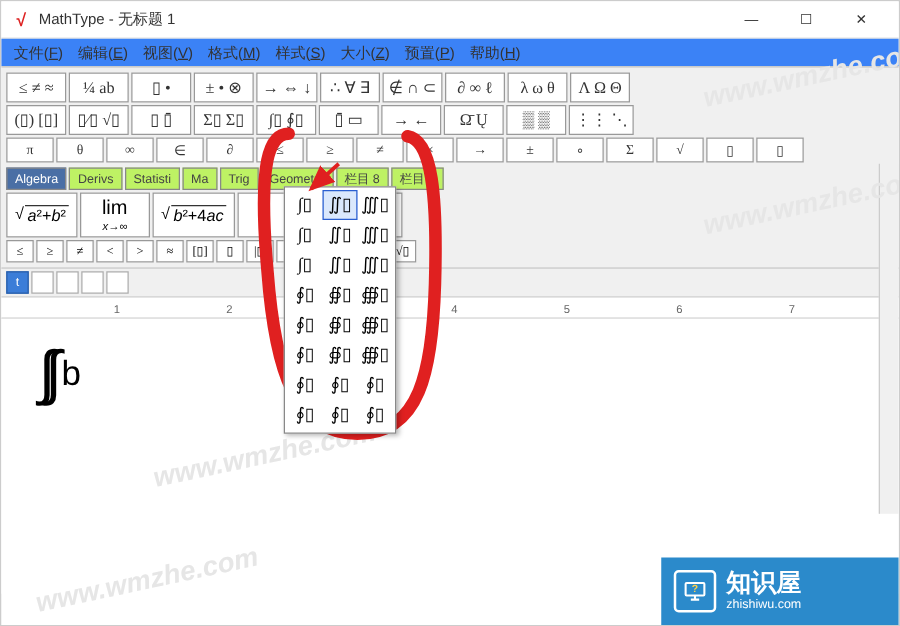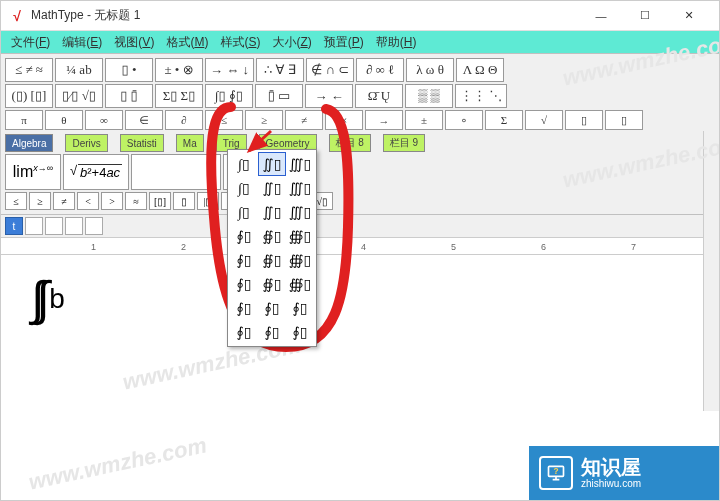--- a/index.html
+++ b/index.html
@@ -2,28 +2,28 @@
 <html><head>
 <meta charset="utf-8">
 <style>
 *{box-sizing:border-box;margin:0;padding:0;font-family:"Microsoft YaHei",SimSun,Arial,sans-serif}
 body{width:720px;height:501px;background:#fff;position:relative;overflow:hidden;border:1px solid #ccc}
 .titlebar{height:30px;background:#fff;display:flex;align-items:center;padding:0 8px;border-bottom:1px solid #e0e0e0}
 .app-icon{width:16px;height:16px;margin-right:6px;display:flex;align-items:center;justify-content:center;color:#d22;font-weight:bold;font-size:14px}
 .title{font-size:12px;color:#333}
 .win-controls{margin-left:auto;display:flex}
 .win-btn{width:44px;height:28px;display:flex;align-items:center;justify-content:center;font-size:11px;color:#333}
-.menubar{height:22px;display:flex;align-items:flex-end;padding:0 4px;background:#5eead4;font-size:12px}
+.menubar{height:22px;display:flex;align-items:flex-end;padding:0 4px;background:#3b82f6;font-size:12px}
 .menu-item{padding:2px 6px;color:#333}
 .menu-item u{text-decoration:underline}
 .toolbar-area{background:#f0f0f0;border-top:1px solid #c0c0c0;border-bottom:1px solid #c0c0c0;padding:4px}
 .tb-row{display:flex;gap:2px;margin-bottom:2px}
 .tb-cell{border:1px solid #999;background:#fff;height:24px;display:flex;align-items:center;justify-content:center;font-size:13px;font-family:"Times New Roman",serif;padding:0 4px;min-width:48px;color:#333}
 .tb-cell.sm{min-width:38px;height:20px;font-size:11px}
-.tab-row{display:flex;gap:12px;margin-top:4px}
+.tab-row{display:flex;gap:2px;margin-top:4px}
 .tab{border:1px solid #888;background:#bef264;padding:2px 6px;font-size:10px;color:#444;height:18px;display:flex;align-items:center}
 .tab.active{background:#4a6fa5;color:#fff}
 .template-row{display:flex;gap:2px;margin-top:2px;align-items:stretch}
 .tpl{border:1px solid #999;background:#fff;height:36px;display:flex;align-items:center;justify-content:center;font-family:"Times New Roman",serif;font-size:13px;padding:0 6px;min-width:56px}
 .mini-row{display:flex;gap:2px;margin-top:2px}
 .mini{border:1px solid #999;background:#fff;width:22px;height:18px;display:flex;align-items:center;justify-content:center;font-size:10px;font-family:"Times New Roman",serif}
 .small-toolbar{display:flex;gap:2px;padding:2px 4px;background:#f0f0f0}
 .small-btn{width:18px;height:18px;border:1px solid #aaa;background:#fff;font-size:10px;display:flex;align-items:center;justify-content:center}
 .small-btn.blue{background:#3b7dd8;color:#fff;border-color:#2a5fa8}
 .ruler{height:18px;background:#fff;border-top:1px solid #ccc;border-bottom:1px solid #ccc;position:relative;font-size:9px;color:#666}
@@ -130,21 +130,24 @@
     <div class="tab">Statisti</div>
     <div class="tab">Ma</div>
     <div class="tab" style="">Trig</div>
     <div class="tab">Geometry</div>
     <div class="tab">栏目 8</div>
     <div class="tab">栏目 9</div>
   </div>
 
   <div class="template-row">
     <div class="tpl">
-        <span style="display:inline-flex;flex-direction:row;align-items:flex-start">
+        <span class="sqrt"><span class="rad"><i>a</i>²+<i>b</i>²</span></span>
+      </div>
+    <div class="tpl">
+        <span style="display:inline-flex;flex-direction:column;align-items:flex-end">
           <span style="font-size:16px">lim</span>
           <span style="font-size:9px"><i>x</i>→∞</span>
         </span>
       </div>
     <div class="tpl">
         <span class="sqrt"><span class="rad"><i>b</i>²+4<i>ac</i></span></span>
       </div>
     <div class="tpl" style="min-width:90px"></div>
     <div class="tpl" style="min-width:40px">
         <span class="frac">

